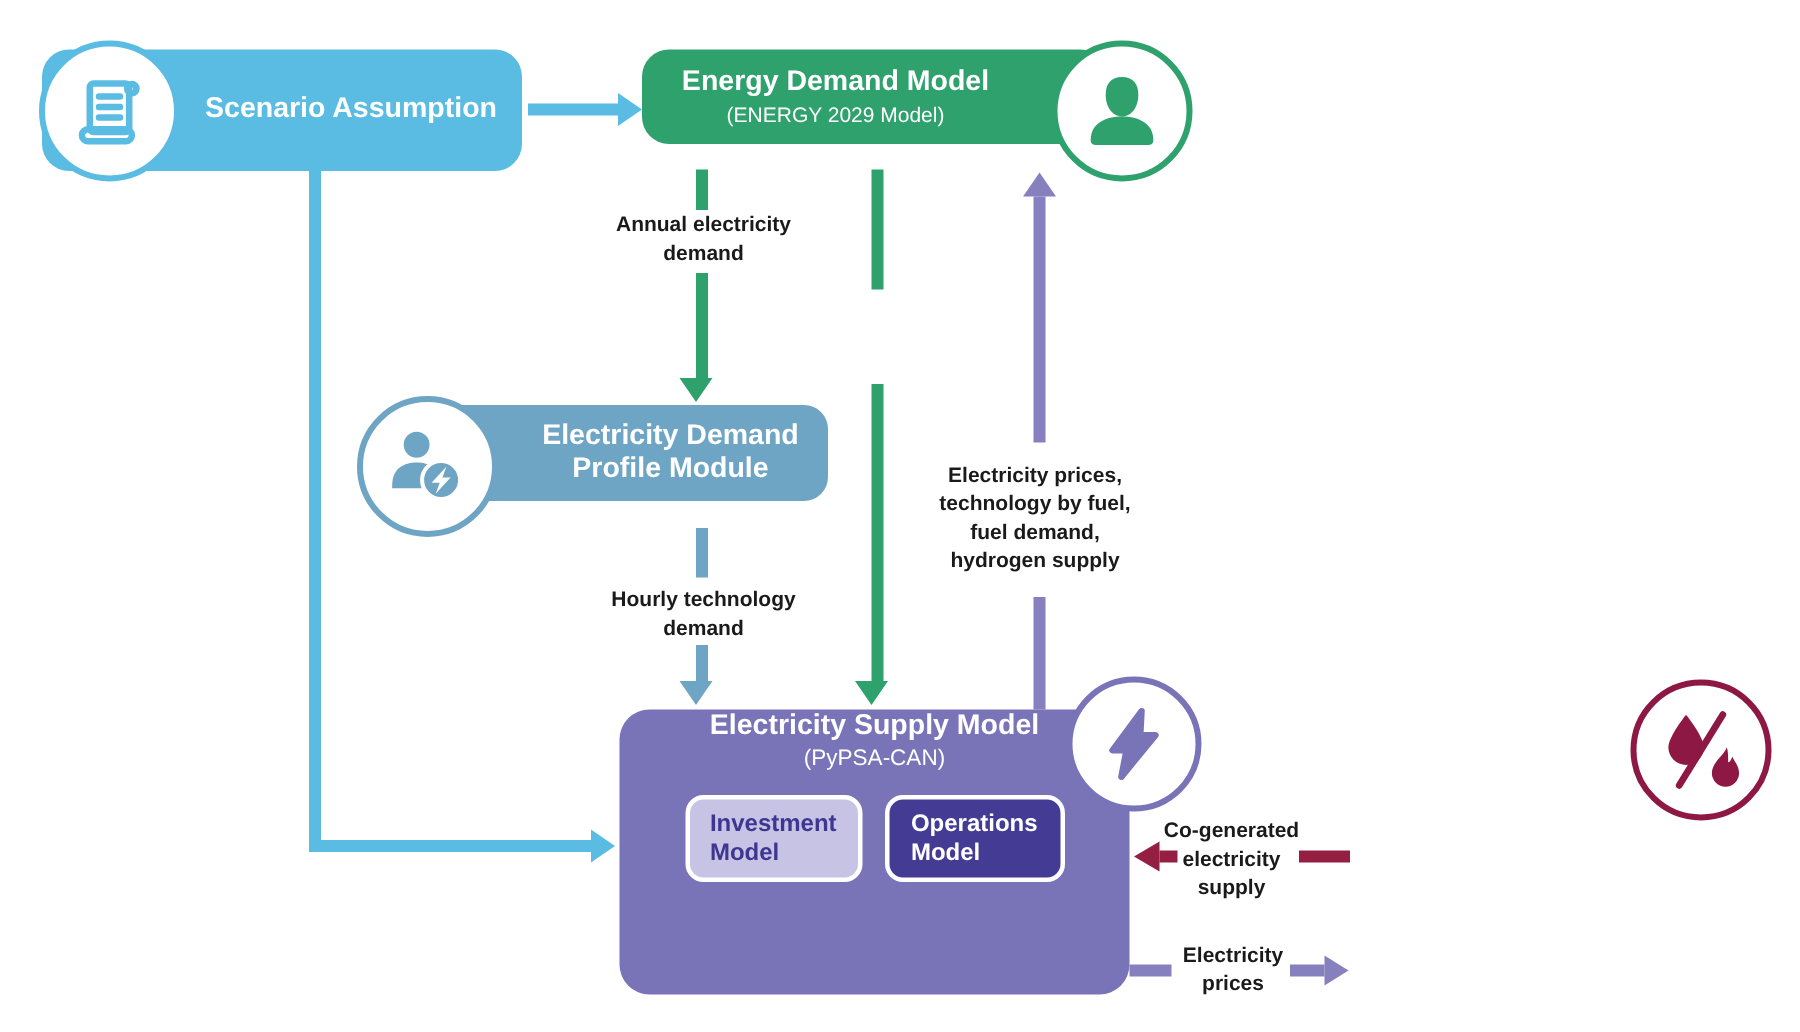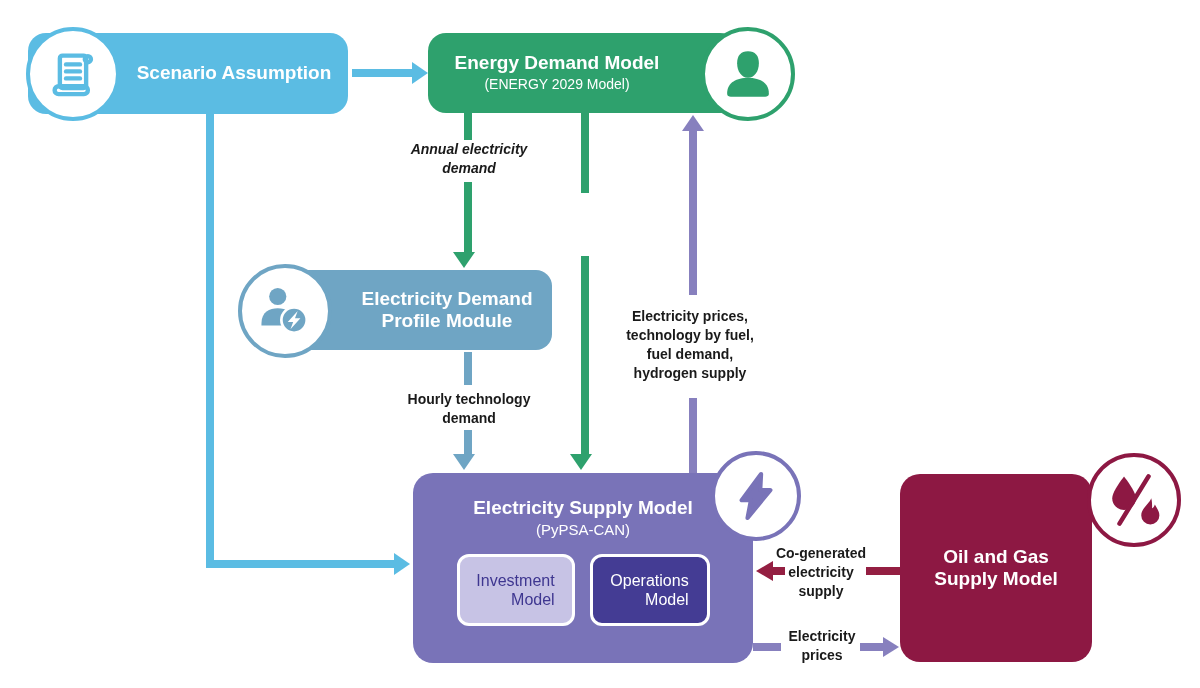--- a/index.html
+++ b/index.html
@@ -6,28 +6,28 @@
   .canvas{
     position:relative;width:1200px;height:688px;background:#ffffff;overflow:hidden;
     font-family:"Liberation Sans",sans-serif;
   }
   
   .node{position:absolute;display:flex;flex-direction:column;justify-content:center;align-items:center;box-sizing:border-box;color:#fff;text-align:center;}
   .node .title{font-weight:bold;font-size:19px;line-height:1.16;white-space:pre-line;}
   .node .subtitle{font-size:14px;line-height:1.25;white-space:pre-line;margin-top:2px;}
 
   .box-scenario{left:28px;top:33px;width:320px;height:81px;background:var(--light-blue);border-radius:18px;padding-left:92px;}
-  .box-energy{left:428px;top:33px;width:310px;height:80px;background:var(--green);border-radius:18px;padding-right:52px;}
-  .box-edpm{left:290px;top:270px;width:262px;height:80px;background:var(--steel-blue);border-radius:16px;padding-left:52px;}
-  .box-supply{left:413px;top:473px;width:340px;height:190px;background:var(--purple);border-radius:20px;justify-content:flex-start;padding-top:24px;}
+  .box-energy{left:428px;top:33px;width:310px;height:63px;background:var(--green);border-radius:18px;padding-right:52px;}
+  .box-edpm{left:290px;top:270px;width:262px;height:64px;background:var(--steel-blue);border-radius:16px;padding-left:52px;}
+  .box-supply{left:413px;top:473px;width:340px;height:190px;background:var(--purple);border-radius:20px;justify-content:flex-start;}
   .box-supply .subtitle{font-size:15px;}
   .box-oilgas{left:900px;top:474px;width:192px;height:188px;background:var(--maroon);border-radius:20px;}
 
   .subrow{display:flex;gap:15px;margin-top:14px;}
-  .subbox{width:118px;height:72px;border:3px solid #fff;border-radius:12px;box-sizing:border-box;display:flex;align-items:center;justify-content:center;font-weight:normal;font-size:16px;line-height:1.2;text-align:right;white-space:pre-line;}
+  .subbox{width:118px;height:58px;border:3px solid #fff;border-radius:12px;box-sizing:border-box;display:flex;align-items:center;justify-content:center;font-weight:bold;font-size:16px;line-height:1.2;text-align:left;white-space:pre-line;}
   .subbox.investment{background:var(--lavender);color:var(--indigo-text);}
   .subbox.operations{background:var(--indigo);color:#fff;width:120px;}
 
   
   .icircle{position:absolute;background:#fff;border-radius:50%;box-sizing:border-box;display:flex;align-items:center;justify-content:center;}
   .c-scenario{left:26px;top:27px;width:94px;height:94px;border:4px solid var(--light-blue);}
   .c-energy{left:701px;top:27px;width:94px;height:94px;border:4px solid var(--green);}
   .c-edpm{left:238px;top:264px;width:94px;height:94px;border:4px solid var(--steel-blue);}
   .c-supply{left:711px;top:451px;width:90px;height:90px;border:4px solid var(--purple);}
   .c-oilgas{left:1087px;top:453px;width:94px;height:94px;border:4px solid var(--maroon);}
@@ -101,24 +101,20 @@
     <div class="title">Electricity Supply Model</div>
     <div class="subtitle">(PyPSA-CAN)</div>
     <div class="subrow">
       <div class="subbox investment">Investment
 Model</div>
       <div class="subbox operations">Operations
 Model</div>
     </div>
   </div>
 
-  <div class="node box-oilgas">
-    <div class="title">Oil and Gas
-Supply Model</div>
-  </div>
 
   <div class="icircle c-scenario">
     <svg width="56" height="56" viewBox="0 0 64 64">
       <g fill="none" stroke="var(--light-blue)" stroke-width="5" stroke-linecap="round" stroke-linejoin="round">
         <rect x="17" y="11" width="30" height="37" rx="3"></rect>
         <circle cx="49" cy="15" r="3.5"></circle>
         <line x1="24" y1="21" x2="40" y2="21"></line>
         <line x1="24" y1="29" x2="40" y2="29"></line>
         <line x1="24" y1="37" x2="40" y2="37"></line>
         <rect x="11" y="46" width="38" height="9" rx="4.5"></rect>
@@ -151,21 +147,21 @@
   </div>
 
   <div class="icircle c-oilgas">
     <svg width="58" height="58" viewBox="0 0 64 64">
       <path d="M21 6 C21 6 8 22 8 30 a13 13 0 0 0 26 0 C34 22 21 6 21 6 z" fill="var(--maroon)"></path>
       <line x1="48" y1="6" x2="16" y2="58" stroke="var(--maroon)" stroke-width="5" stroke-linecap="round"></line>
       <path d="M51 30 c-2 6 -11 11 -11 19 a10 10 0 0 0 20 0 c0 -5 -3 -8 -5 -12 c-1 3 -2 4 -3 4 c0 -4 0 -8 -1 -11 z" fill="var(--maroon)"></path>
     </svg>
   </div>
 
-  <div class="flabel" style="left:469px;top:140px;font-style:italic;">Annual electricity
+  <div class="flabel" style="left:469px;top:140px;">Annual electricity
 demand</div>
   <div class="flabel" style="left:690px;top:307px;">Electricity prices,
 technology by fuel,
 fuel demand,
 hydrogen supply</div>
   <div class="flabel" style="left:469px;top:390px;">Hourly technology
 demand</div>
   <div class="flabel" style="left:821px;top:544px;">Co-generated
 electricity
 supply</div>

